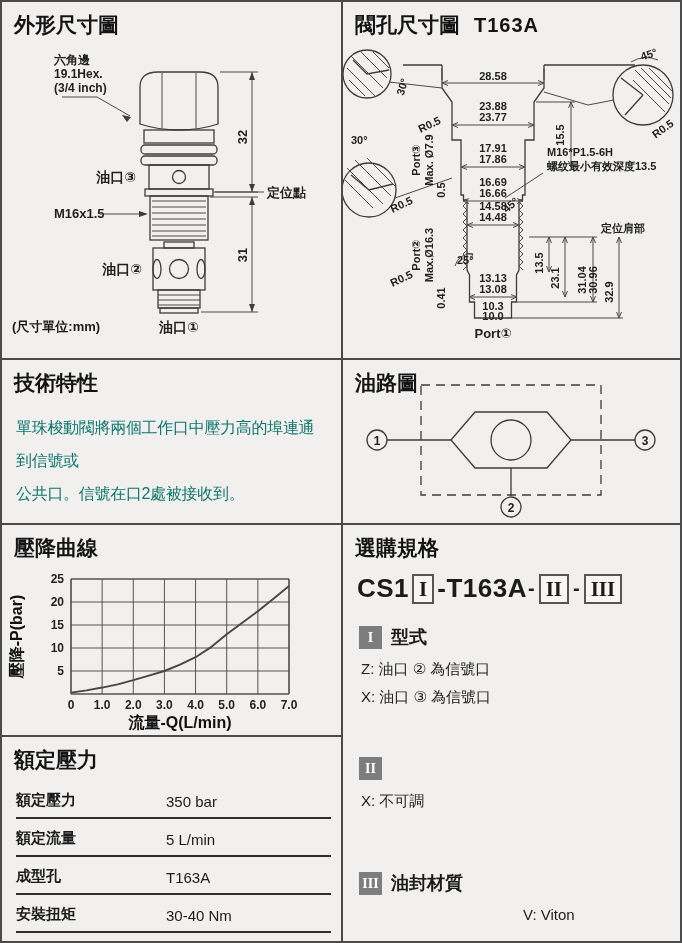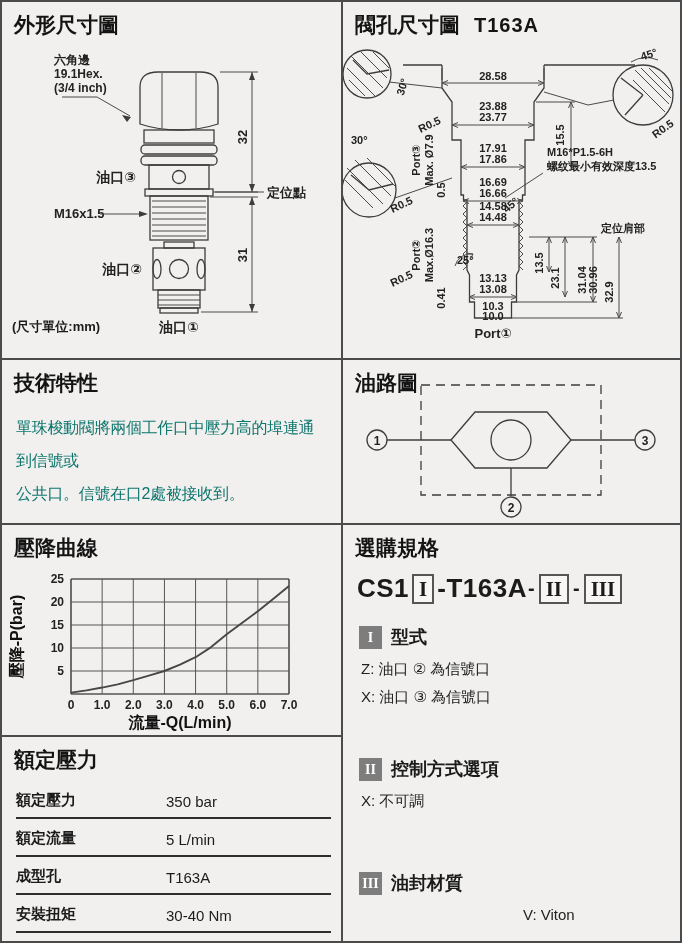--- a/index.html
+++ b/index.html
@@ -270,21 +270,20 @@
       <span class="codeBox">III</span>
     </div>
     <div class="secHead" style="left:16px;top:100px;">
       <span class="badge">I</span>
       <span class="secTitle">型式</span>
     </div>
     <div class="opt" style="left:18px;top:135px;">Z: 油口 ② 為信號口</div>
     <div class="opt" style="left:18px;top:163px;">X: 油口 ③ 為信號口</div>
     <div class="secHead" style="left:16px;top:232px;">
       <span class="badge">II</span>
-      <span class="secTitle">控制方式選項</span>
     </div>
     <div class="opt" style="left:18px;top:267px;">X: 不可調</div>
     <div class="secHead" style="left:16px;top:346px;">
       <span class="badge">III</span>
       <span class="secTitle">油封材質</span>
     </div>
     <div class="opt" style="left:18px;top:381px;margin-top:44px;">N: Buna-N</div>
     <div class="opt" style="left:180px;top:381px;">V:  Viton</div>
   </section>
 

